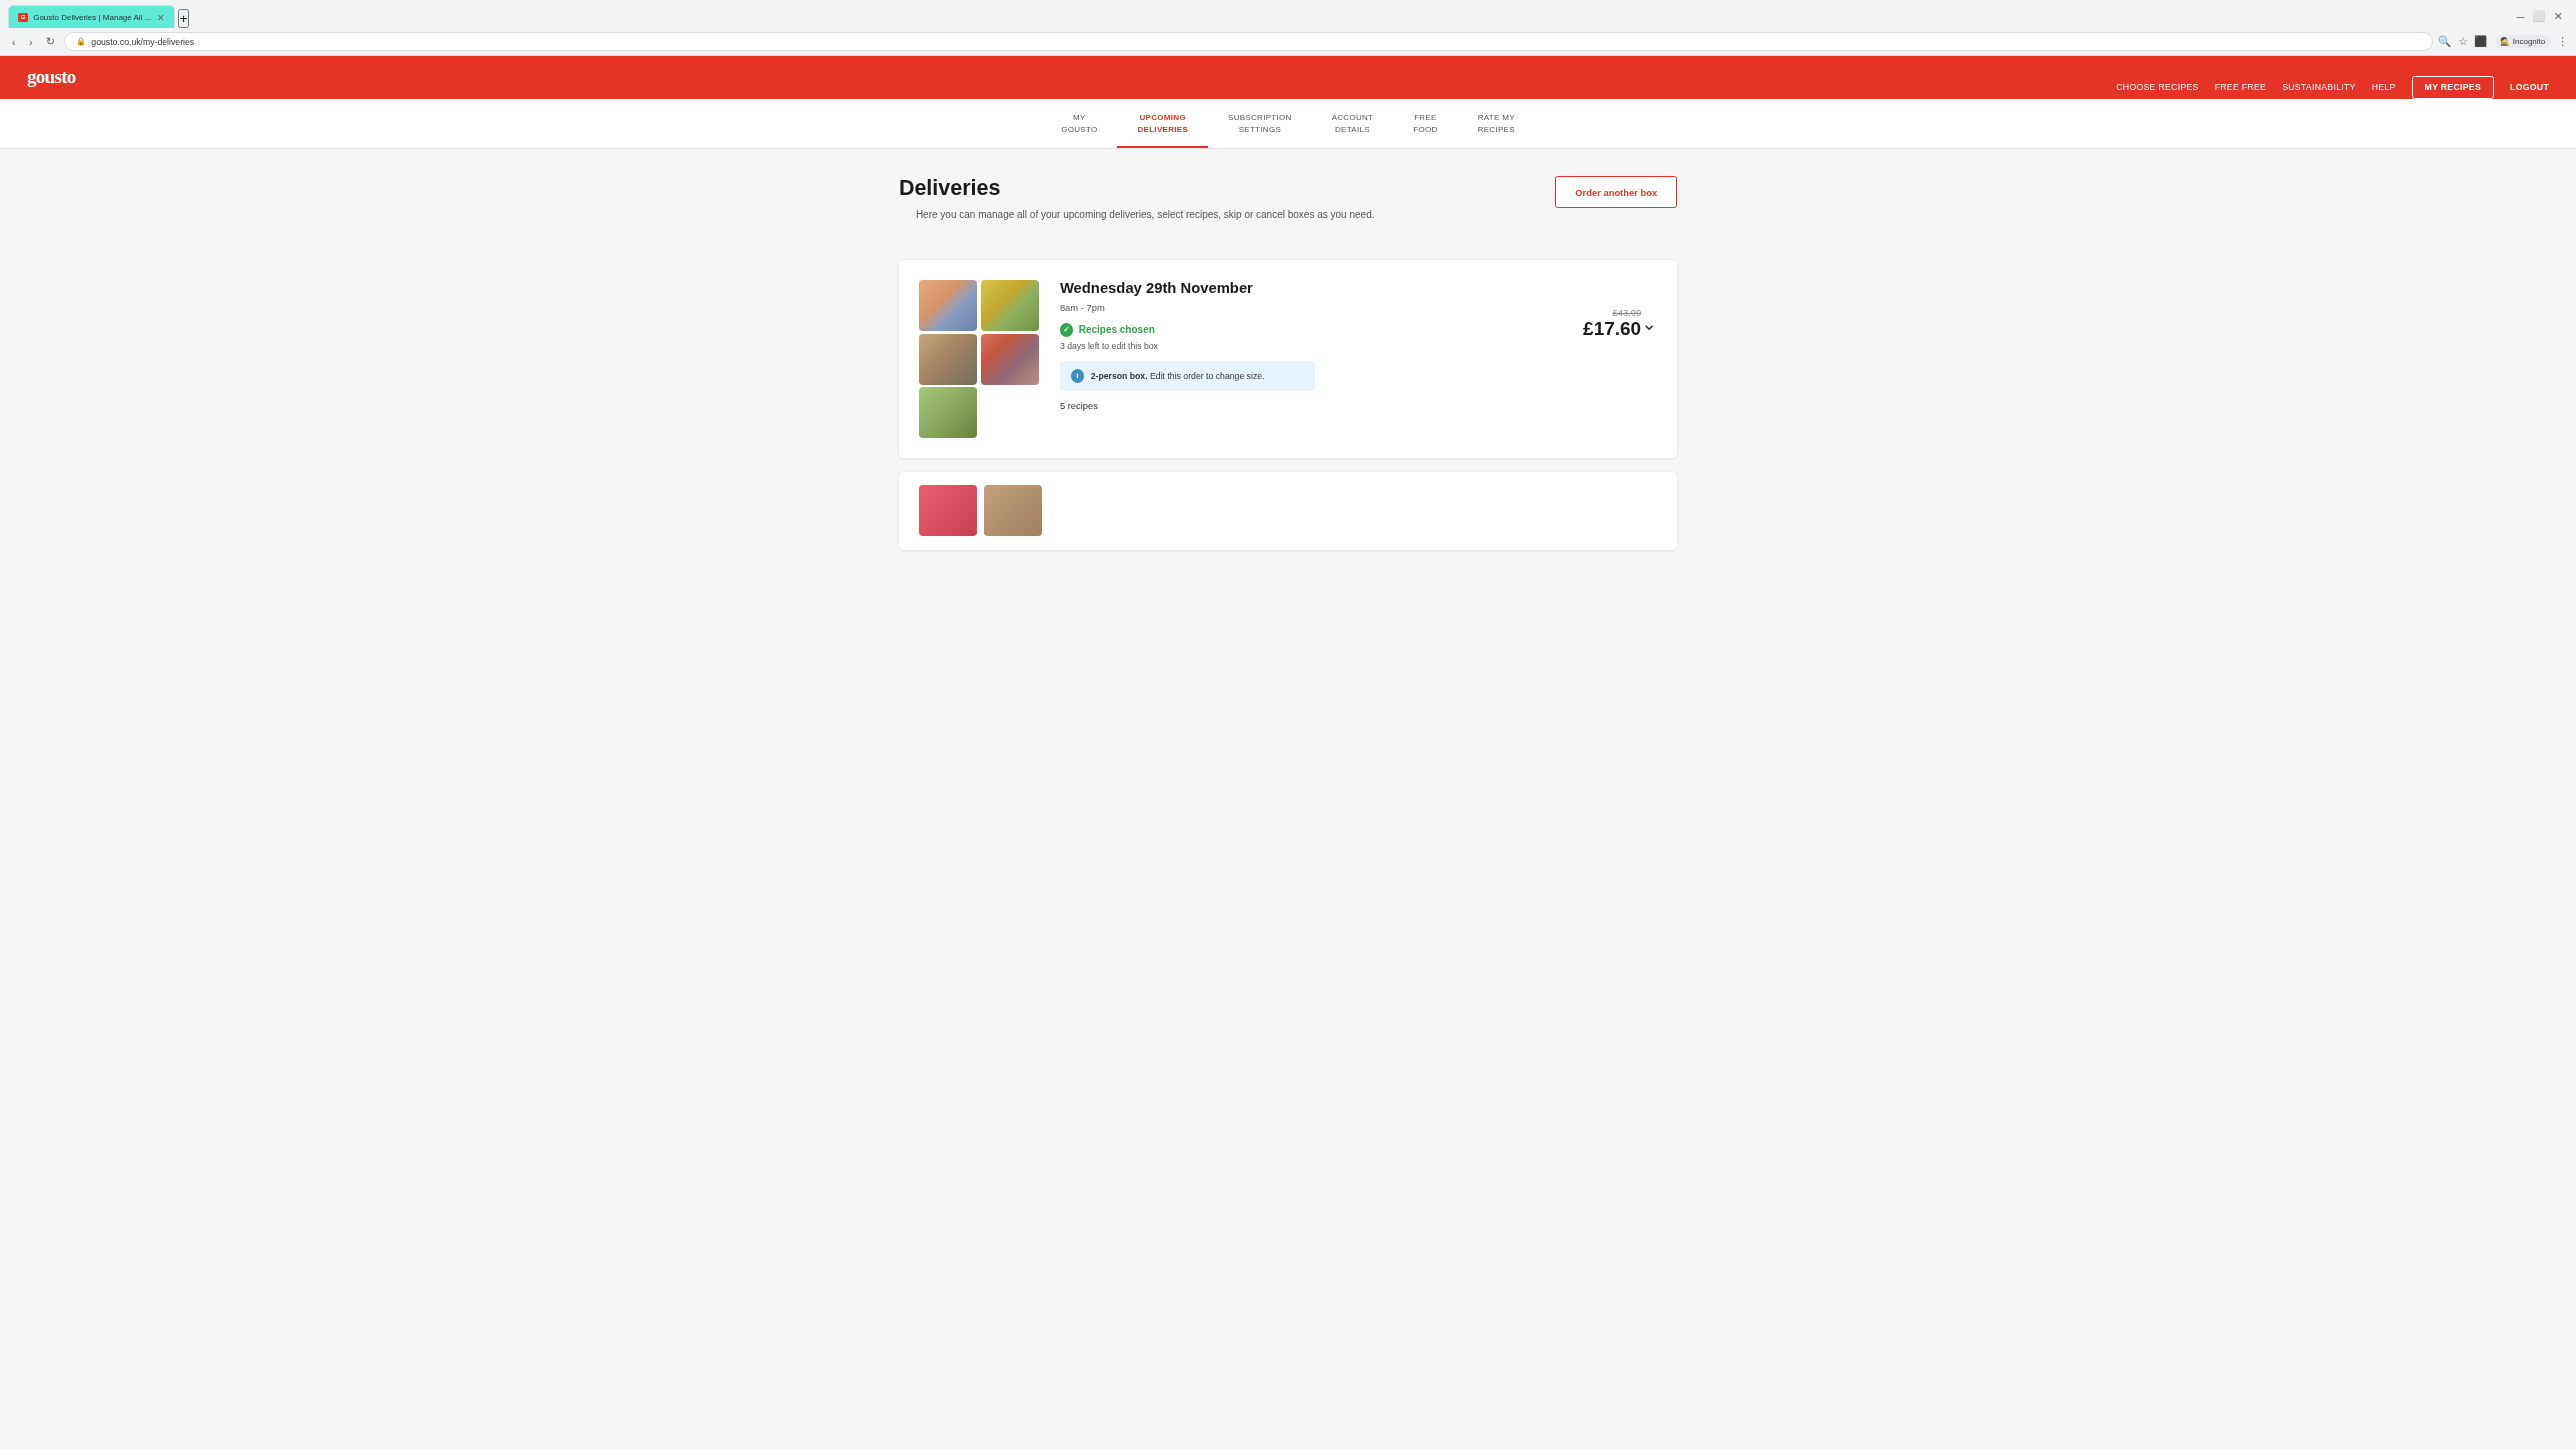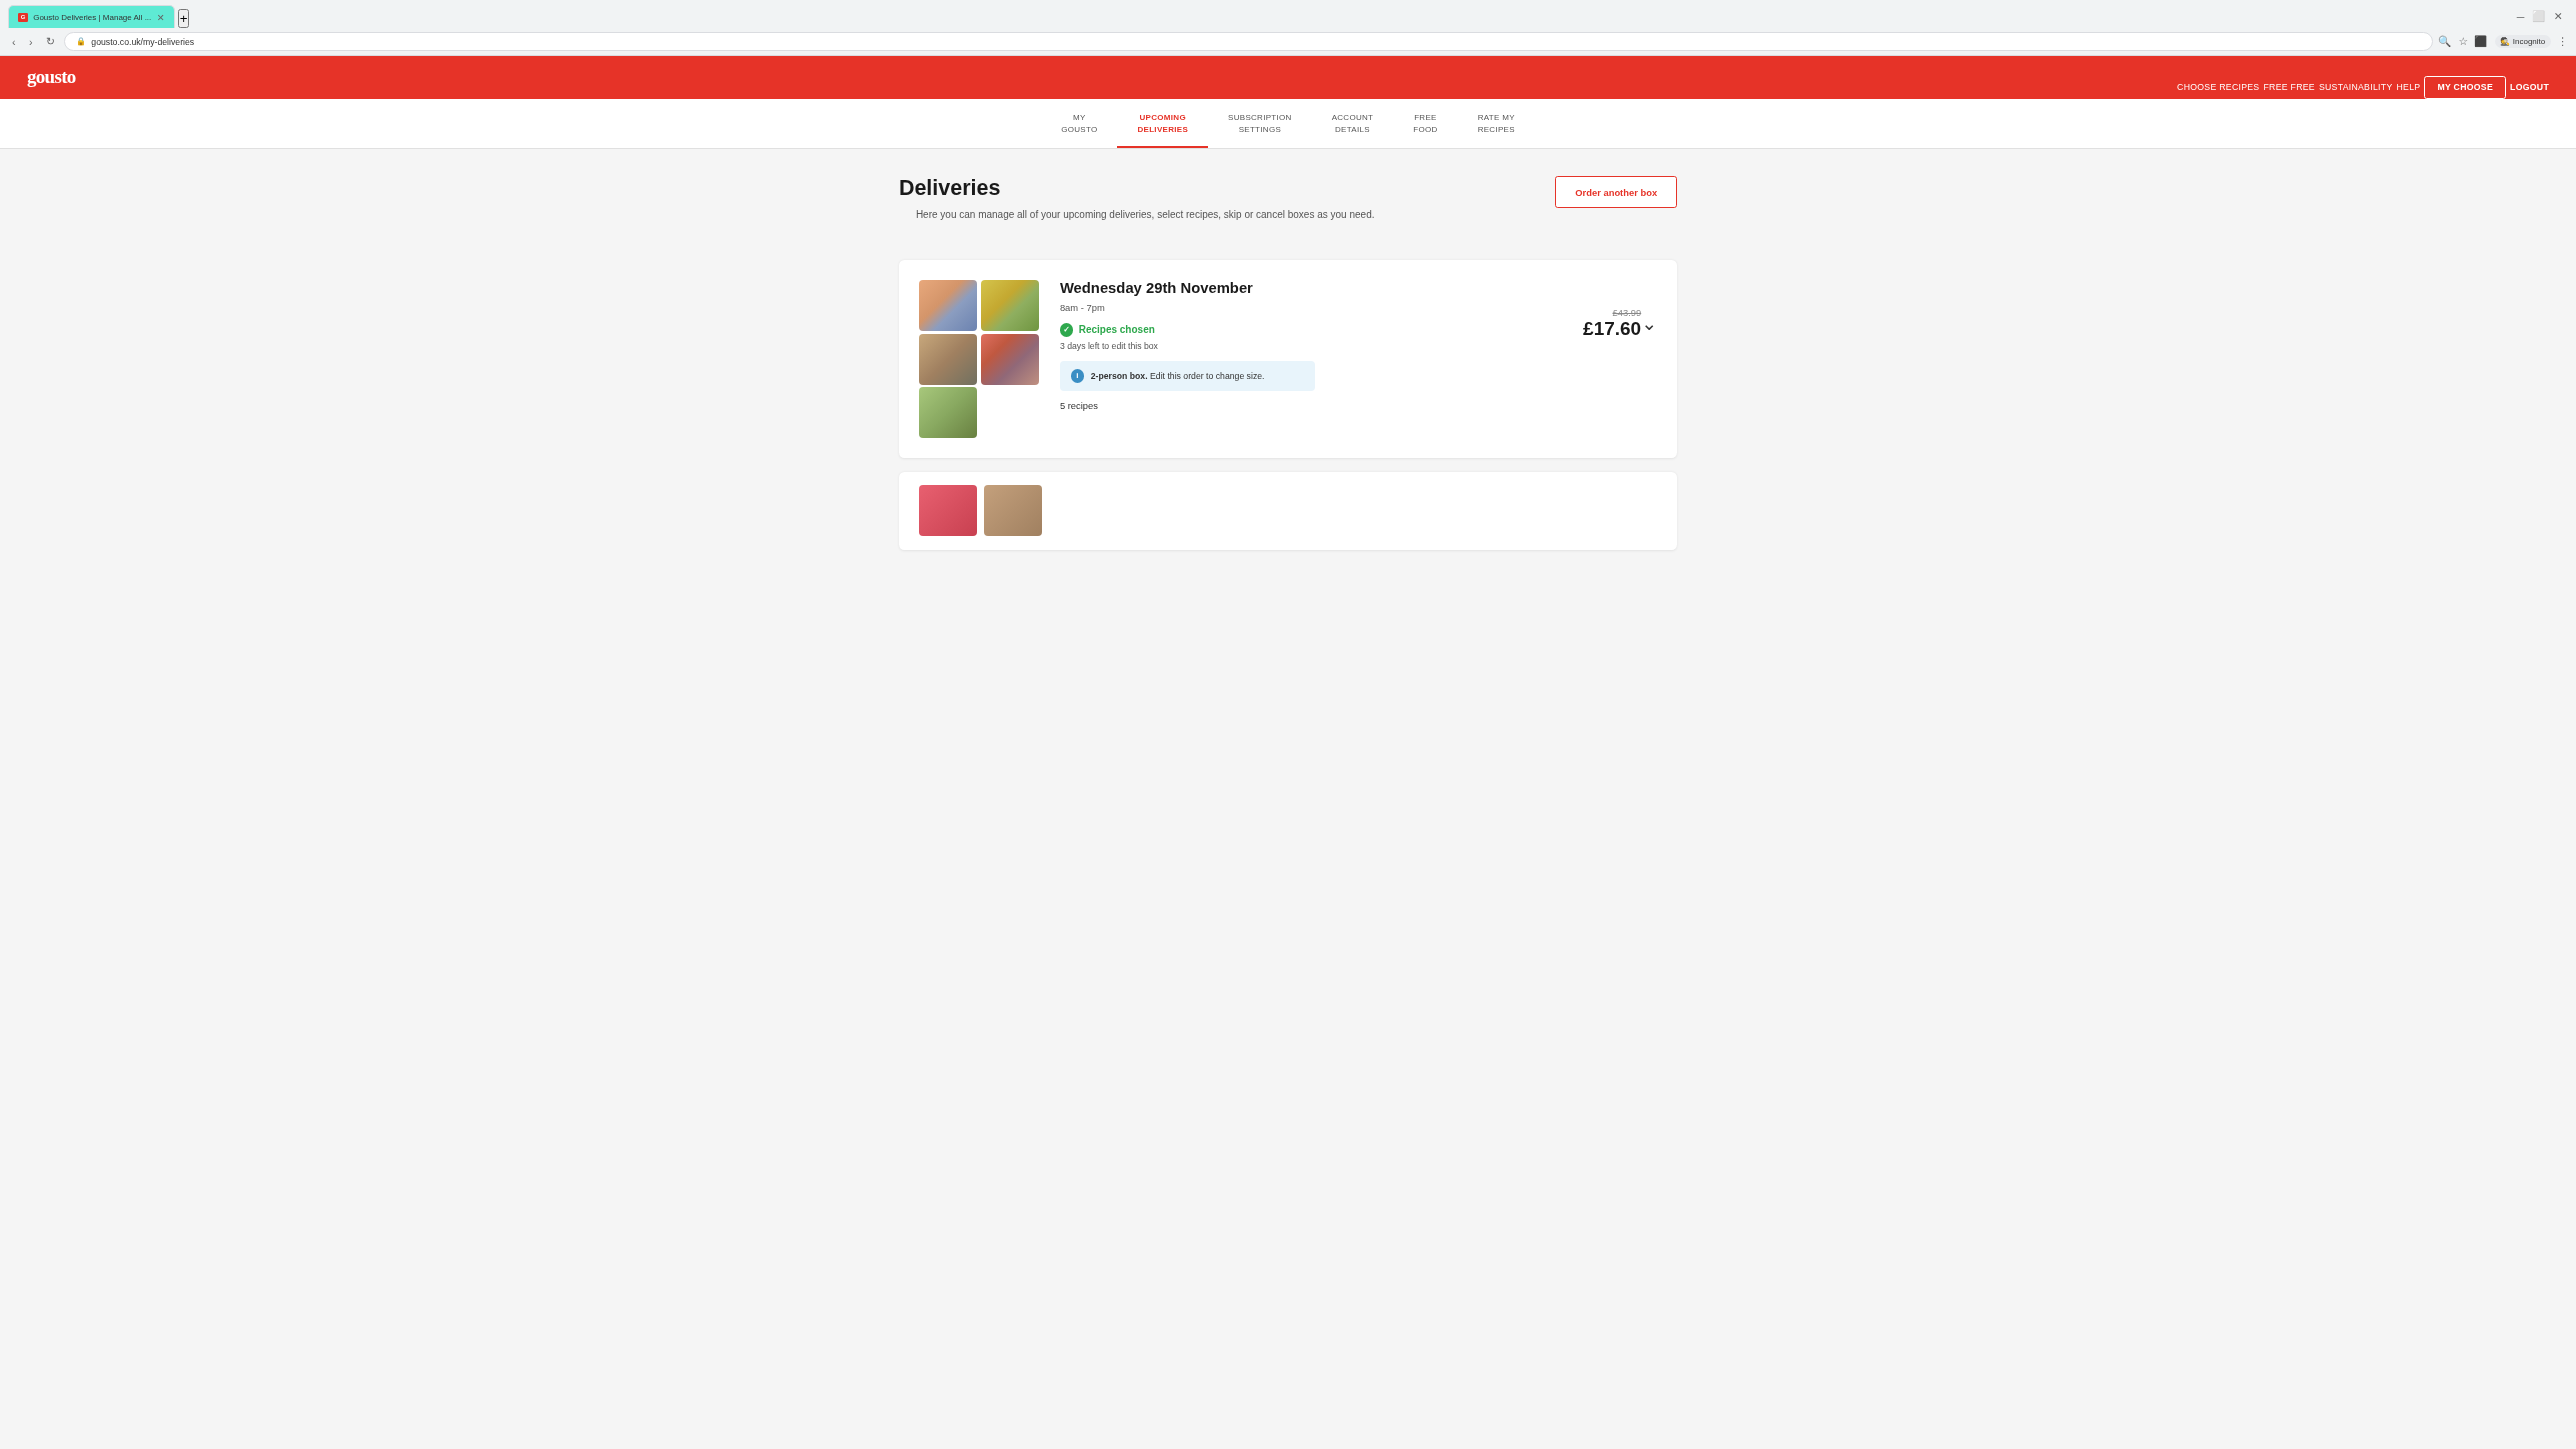--- a/index.html
+++ b/index.html
@@ -18,21 +18,21 @@
     .browser-url-bar .lock-icon { color: #666; font-size: 8px; }
     .browser-url-text { color: #333; }
     .browser-right-icons { display: flex; align-items: center; gap: 6.7px; color: #666; font-size: 10.7px; }
     .incognito-btn { display: flex; align-items: center; gap: 2.7px; font-size: 8px; color: #333; background: #e8eaed; padding: 2px 5.4px; border-radius: 8px; }
     .window-controls { display: flex; gap: 8px; margin-right: 5.4px; }
     .win-btn { background: none; border: none; cursor: pointer; font-size: 10.7px; color: #666; }
 
     
     .site-header { background: #e63328; display: flex; align-items: center; justify-content: space-between; padding: 0 27px; height: 43px; }
     .logo { color: white; font-size: 19px; font-weight: 700; letter-spacing: -0.7px; font-family: Georgia, serif; }
-    .header-nav { display: flex; align-items: center; gap: 4px; margin-top: 20px; }
+    .header-nav { display: flex; align-items: center; gap: 16px; margin-top: 20px; }
     .header-nav a { color: white; text-decoration: none; font-size: 8.7px; font-weight: 500; letter-spacing: 0.3px; }
     .header-nav .my-gousto-btn { border: 1.3px solid white; padding: 5.4px 12px; border-radius: 2.7px; font-weight: 600; }
     .header-nav .logout-btn { font-weight: 600; }
 
     
     .sub-nav { background: white; display: flex; justify-content: center; padding: 0; border-bottom: 0.7px solid #e0e0e0; }
     .sub-nav-item { padding: 13.4px 20px; font-size: 8px; font-weight: 500; color: #555; text-align: center; cursor: pointer; text-transform: uppercase; letter-spacing: 0.3px; line-height: 1.4; position: relative; }
     .sub-nav-item.active { color: #e63328; font-weight: 700; }
     .sub-nav-item.active::after { content: ''; position: absolute; bottom: 0; left: 0; right: 0; height: 2px; background: #e63328; }
 
@@ -118,21 +118,21 @@
   </div>
 </div>
 
 <header class="site-header">
   <div class="logo">gousto</div>
   <nav class="header-nav">
     <a href="#">CHOOSE RECIPES</a>
     <a href="#">FREE FREE</a>
     <a href="#">SUSTAINABILITY</a>
     <a href="#">HELP</a>
-    <a href="#" class="my-gousto-btn">MY CHOOSE</a>
+    <a href="#" class="my-gousto-btn">MY RECIPES</a>
     <a href="#" class="logout-btn">LOGOUT</a>
   </nav>
 </header>
 
 <nav class="sub-nav">
   <div class="sub-nav-item">MY<br>GOUSTO</div>
   <div class="sub-nav-item active">UPCOMING<br>DELIVERIES</div>
   <div class="sub-nav-item">SUBSCRIPTION<br>SETTINGS</div>
   <div class="sub-nav-item">ACCOUNT<br>DETAILS</div>
   <div class="sub-nav-item">FREE<br>FOOD</div>

